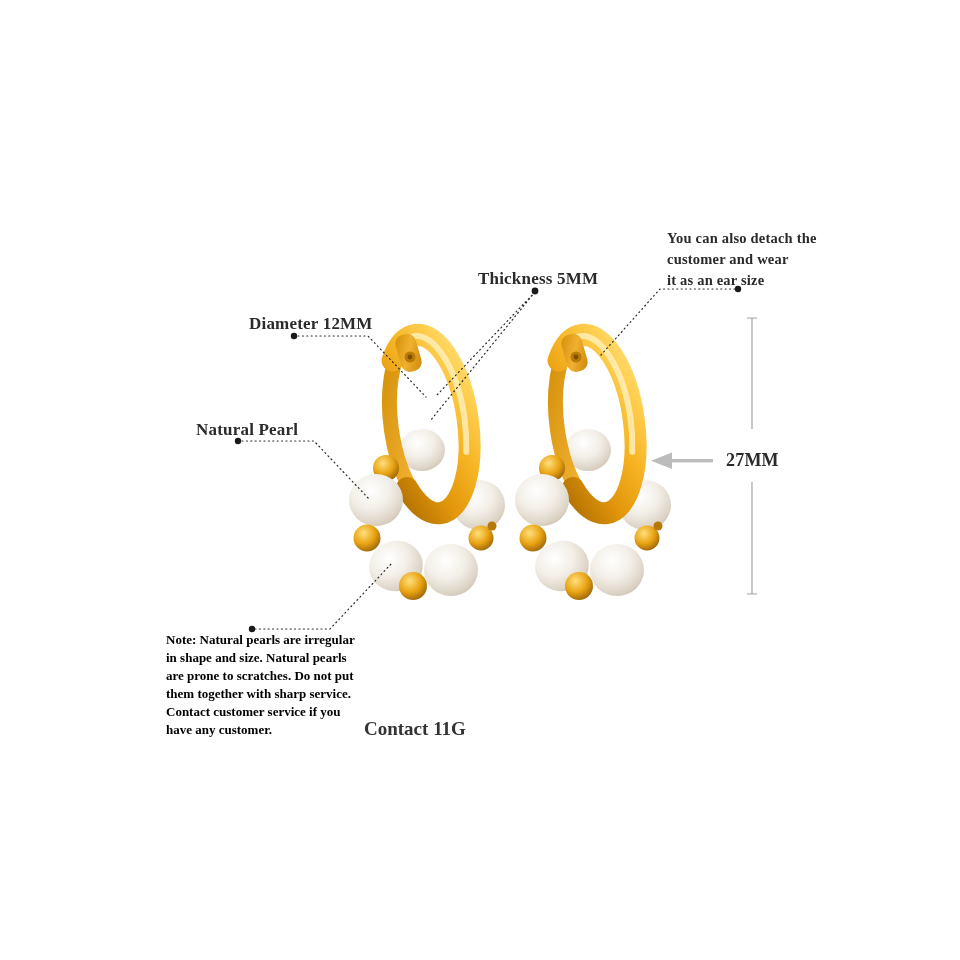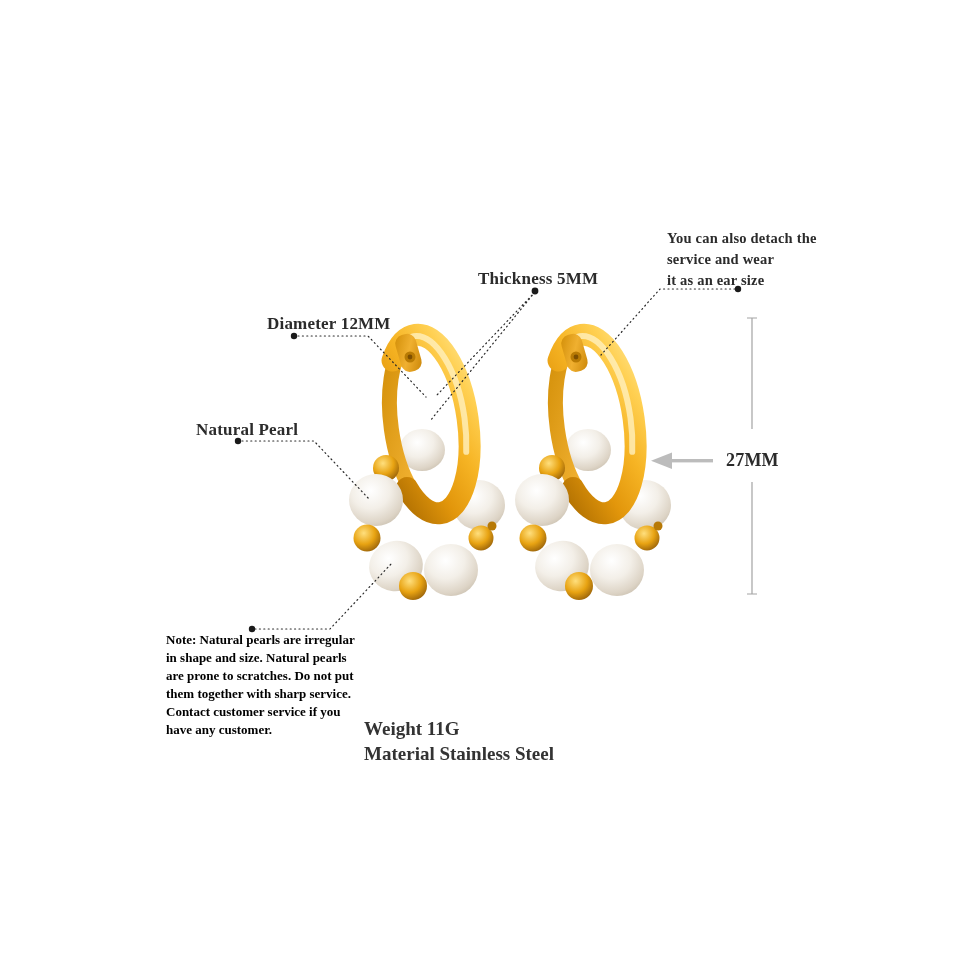--- a/index.html
+++ b/index.html
@@ -15,21 +15,21 @@
   .label{
     position:absolute;
     font-weight:bold;
     color:#2b2b2b;
     white-space:nowrap;
     letter-spacing:.2px;
   }
   .lbl-17{font-size:17px;text-align:center;}
   .detach{left:667px;top:211px;font-size:14.5px;line-height:21px;}
   .thickness{left:478px;top:252px;}
-  .diameter{left:267px;top:297px;}
+  .diameter{left:249px;top:297px;}
   .pearl-lbl{left:196px;top:403px;}
   .mm27{left:726px;top:433px;font-size:18px;}
   .note{left:166px;top:614px;font-size:13px;line-height:18px;font-weight:bold;color:#000000;position:absolute;}
   .specs{left:364px;top:699px;font-size:19px;line-height:25px;font-weight:bold;color:#333;position:absolute;}
 </style>
 </head>
 <body>
 
 <div class="stage">
 
@@ -111,36 +111,35 @@
     </g>
 
     <g fill="#bcbcbc">
       <rect x="669" y="442" width="44" height="3.4"></rect>
       <polygon points="651,443.8 672,435.5 672,452"></polygon>
     </g>
   </svg>
 
   <div class="label detach">
     <div>You can also detach the</div>
-    <div>service and wear</div>
+    <div>customer and wear</div>
     <div>it as an ear size</div>
   </div>
 
   <div class="label lbl-17 thickness">Thickness 5MM</div>
   <div class="label lbl-17 diameter">Diameter 12MM</div>
   <div class="label lbl-17 pearl-lbl">Natural Pearl</div>
   <div class="label mm27">27MM</div>
 
   <div class="note">
     <div>Note: Natural pearls are irregular</div>
     <div>in shape and size. Natural pearls</div>
     <div>are prone to scratches. Do not put</div>
     <div>them together with sharp service.</div>
     <div>Contact customer service if you</div>
     <div>have any customer.</div>
   </div>
 
   <div class="specs">
-    <div>Weight 11G</div>
-    <div>Material Stainless Steel</div>
+    <div>Contact 11G</div>
   </div>
 
 </div>
 
 </body></html>

